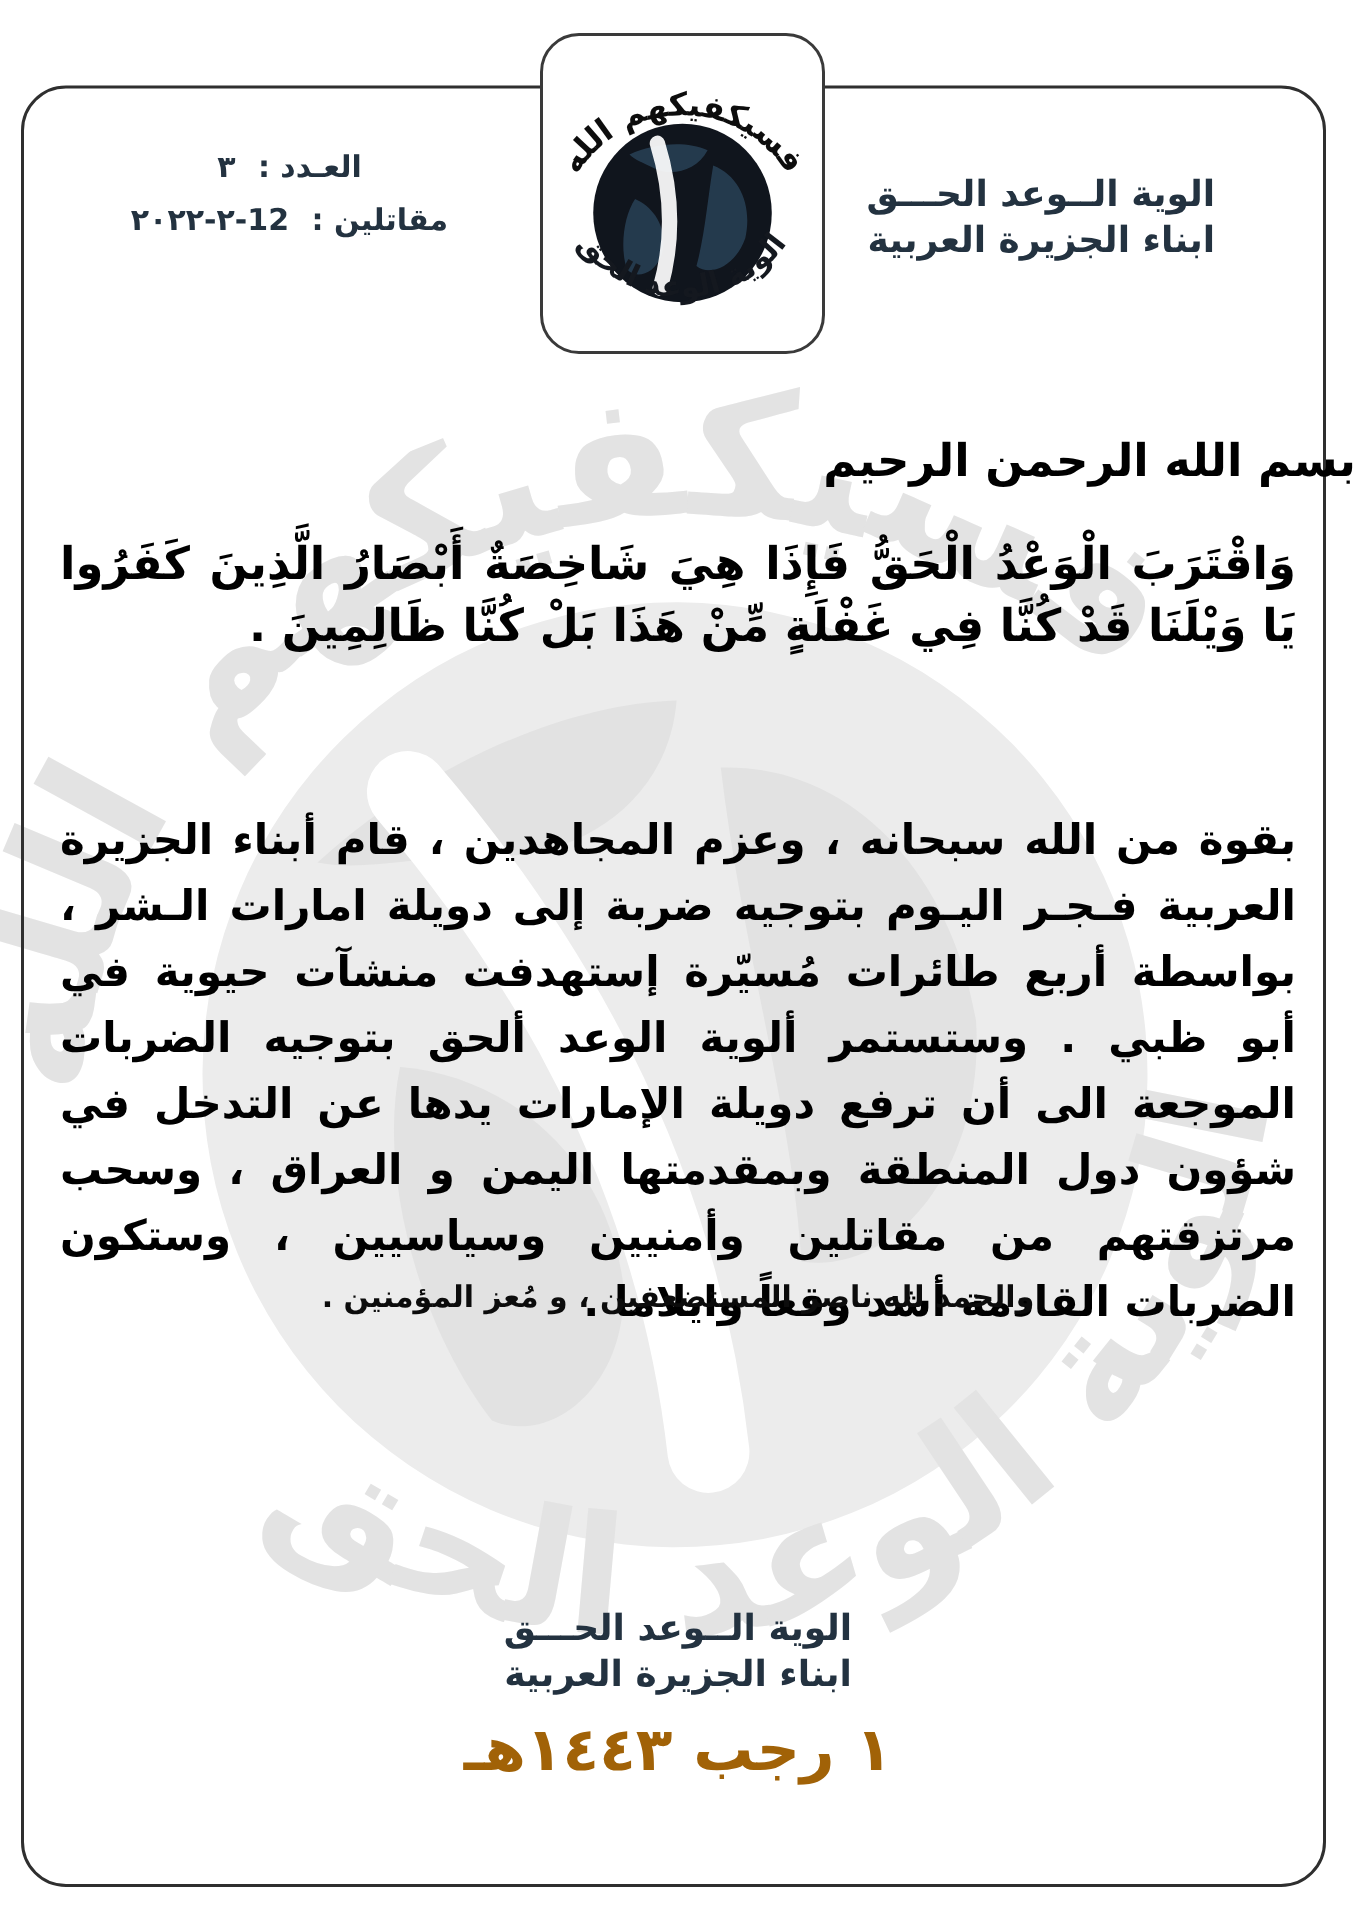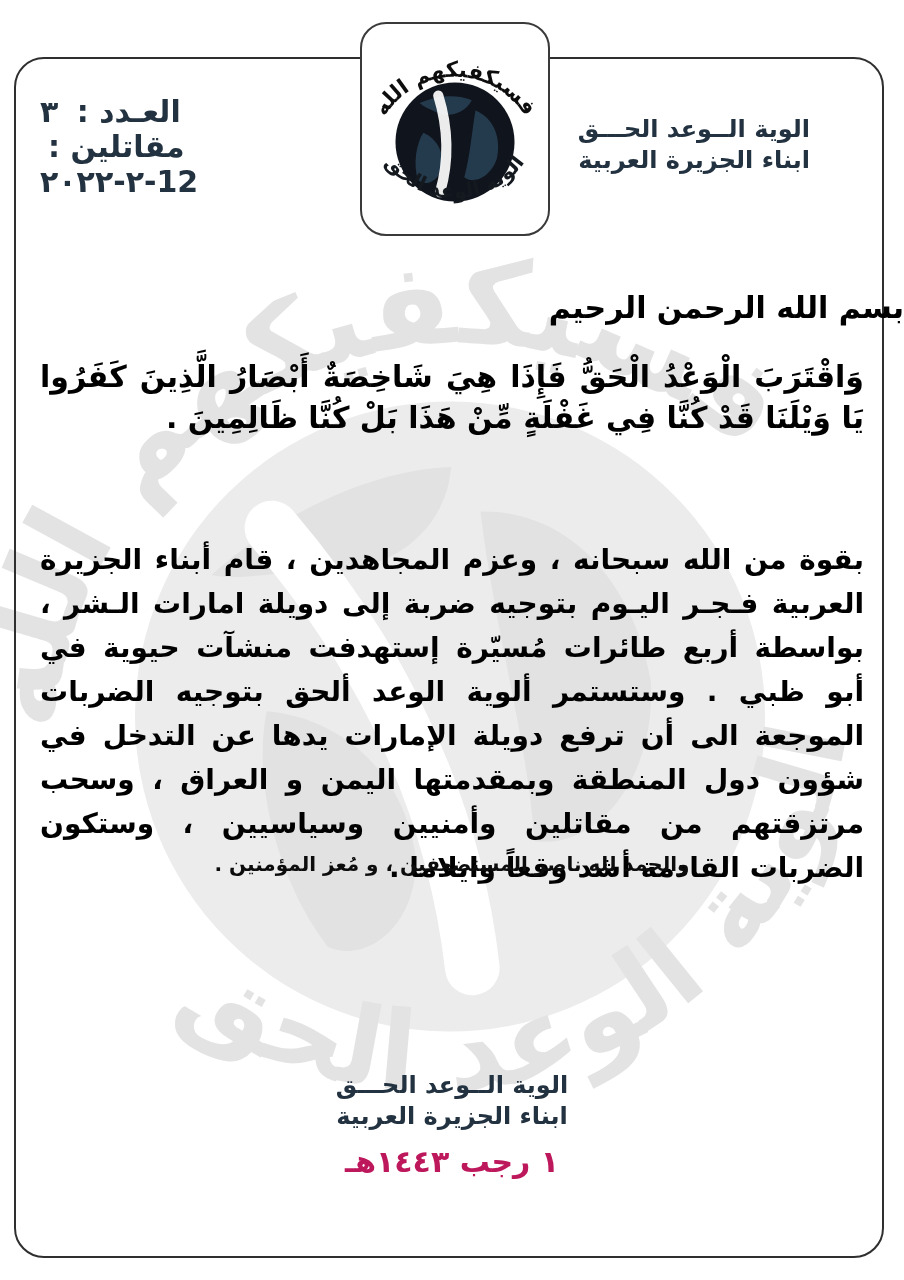--- a/index.html
+++ b/index.html
@@ -21,21 +21,21 @@
   
   .logo-box{
     position:absolute; left:360px; top:22px; width:190px; height:214px;
     box-sizing:border-box; background:#ffffff; border:2px solid #3a3a3a;
     border-radius:26px; z-index:5; display:flex; align-items:center; justify-content:center;
     overflow:hidden;
   }
   .logo-box svg{width:100%; height:100%;}
 
   .hdr{position:absolute; z-index:3; color:#233240; font-weight:bold;}
-  .hdr-issue{top:94px; left:40px; width:306px; text-align:left; font-size:30px; line-height:35px;}
+  .hdr-issue{top:94px; left:40px; width:306px; text-align:center; font-size:20px; line-height:35px;}
   .hdr-issue .lbl{margin-left:8px;}
   .hdr-org{top:114px; left:560px; width:250px; text-align:right; font-size:24px; line-height:31px;}
 
   .basmala{
     position:absolute; top:290px; left:0; width:100%; 
     font-size:30px; font-weight:bold; color:#000; z-index:3;
   }
   .verse{
     position:absolute; top:356px; left:40px; width:824px; z-index:3;
     font-size:30px; font-weight:bold; color:#000; line-height:41px;
@@ -49,21 +49,21 @@
   .hamd{
     position:absolute; top:852px; left:0; width:100%; text-align:center;
     font-size:20px; font-weight:bold; color:#0c0c0c; z-index:3;
   }
   .footer-org{
     position:absolute; top:1070px; left:0; width:100%; text-align:center;
     font-size:24px; line-height:31px; font-weight:bold; color:#233240; z-index:3;
   }
   .footer-date{
     position:absolute; top:1144px; left:0; width:100%; text-align:center;
-    font-size:30px; font-weight:bold; color:#be185d; z-index:3;
+    font-size:40px; font-weight:bold; color:#a16207; z-index:3;
   }
 </style>
 </head>
 <body>
 
 <div class="page">
 
   <div class="watermark">
     <svg viewBox="0 0 400 430" xmlns="http://www.w3.org/2000/svg">
       <circle cx="200" cy="215" r="150" fill="#ececec"></circle>

